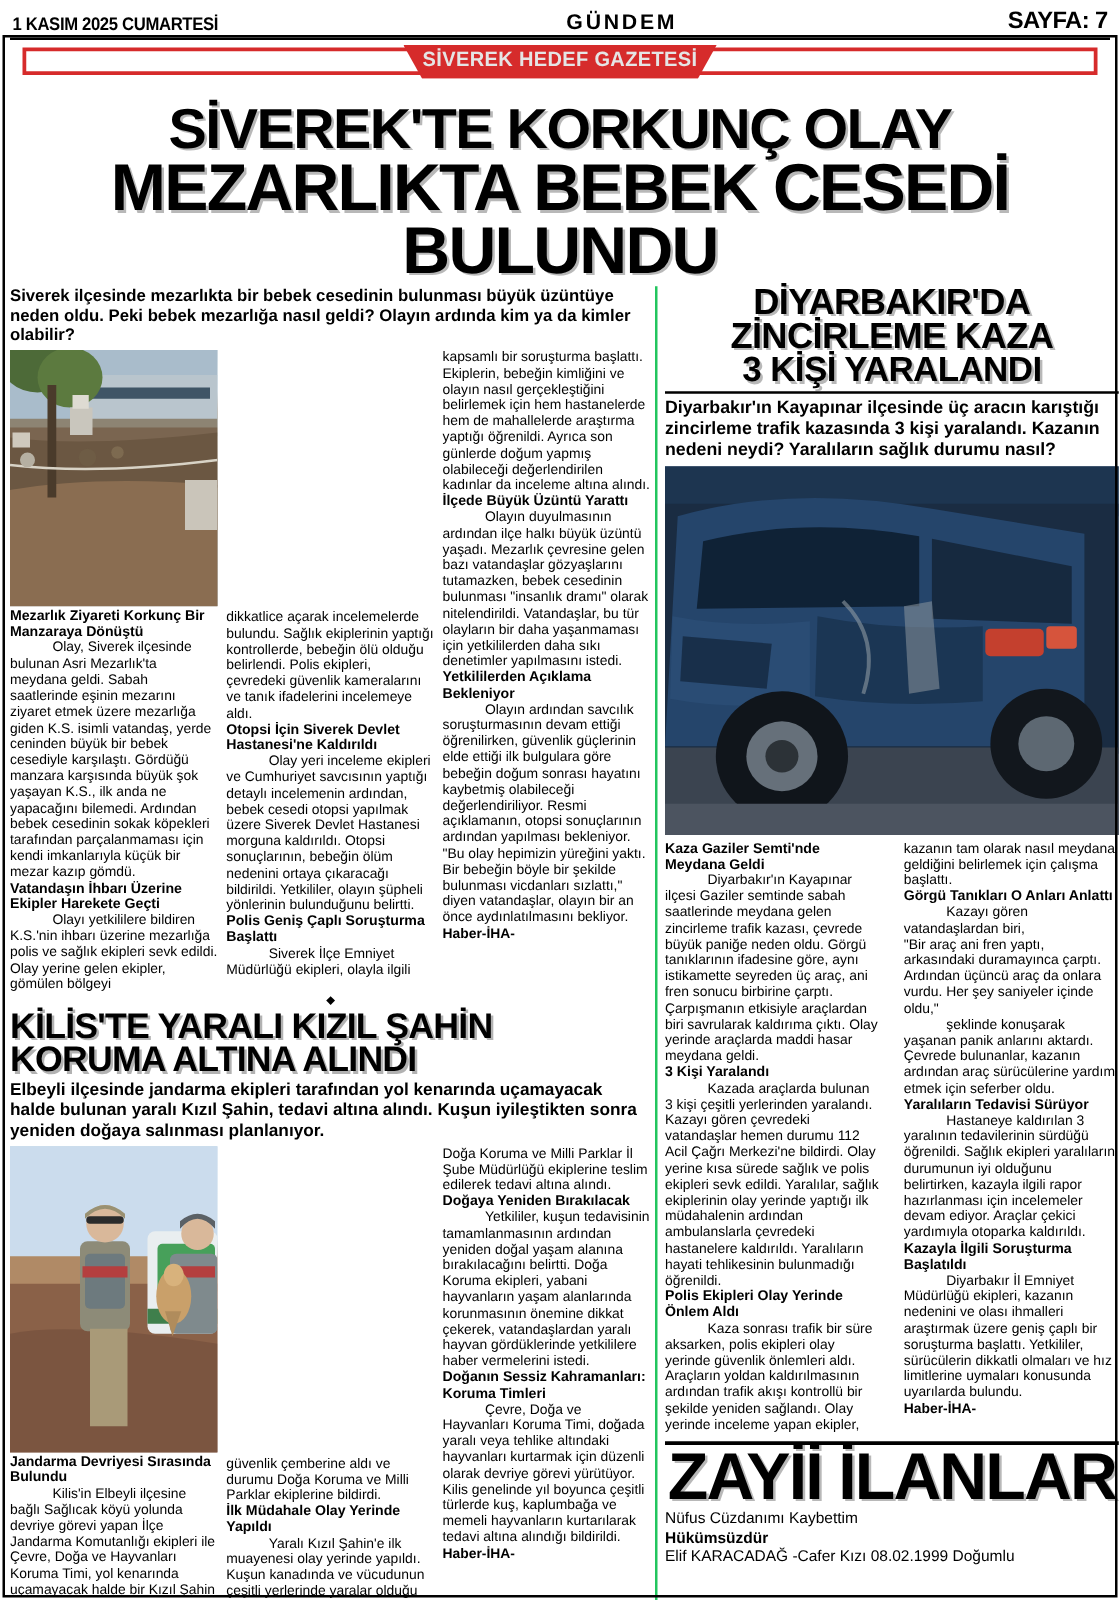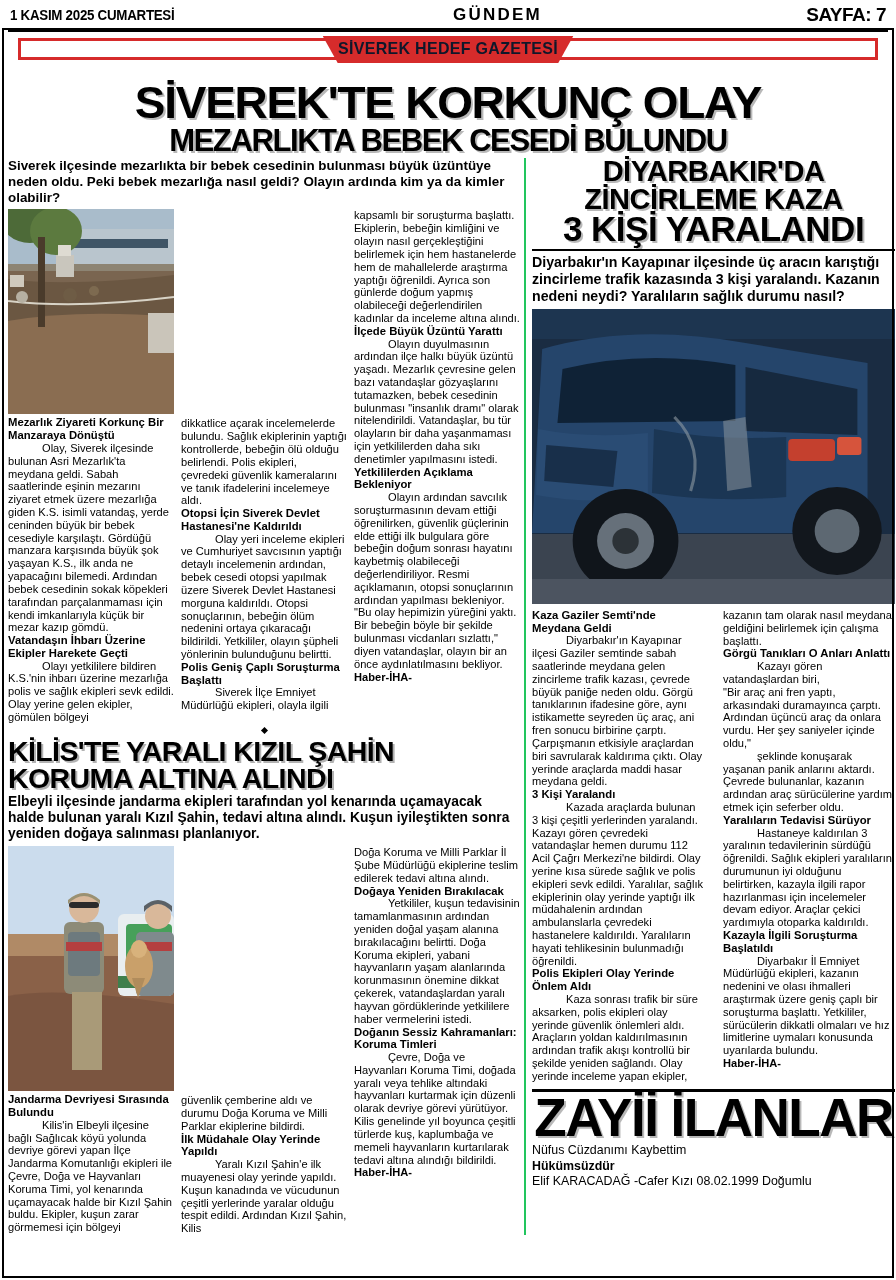--- a/index.html
+++ b/index.html
@@ -1,37 +1,37 @@
 <!DOCTYPE html>
 <html><head>
 <meta charset="utf-8">
 <style>
   html,body{margin:0;padding:0;background:#fff;}
   body{width:896px;height:1280px;font-family:"Liberation Sans",sans-serif;color:#000;overflow:hidden;}
   .page{position:relative;width:896px;height:1280px;box-sizing:border-box;padding:0 8px;}
 
   
-  .masthead{display:flex;align-items:center;justify-content:space-between;height:26px;padding:2px 2px 0 2px;}
+  .masthead{display:flex;align-items:flex-end;justify-content:space-between;height:26px;padding:2px 2px 0 2px;}
   .date{font-weight:bold;font-size:14.5px;letter-spacing:-.3px;font-family:"Liberation Sans",sans-serif;transform:scaleX(.92);transform-origin:left bottom;}
   .section{font-weight:bold;font-size:17px;letter-spacing:2.2px;}
   .pageno{font-weight:bold;font-size:19px;letter-spacing:-.5px;}
 
   .rule-top{border-top:2px solid #000;margin-top:2px;}
 
   
   .banner-wrap{position:relative;height:30px;margin-top:4px;}
   .banner-bar{position:absolute;left:10px;right:10px;top:2px;height:22px;border:3px solid #d62b2b;box-sizing:border-box;}
-  .banner-tab{position:absolute;left:50%;top:0;transform:translateX(-50%);background:#d62b2b;color:#0f172a;font-weight:bold;font-size:16.5px;letter-spacing:.3px;padding:3px 12px 5px 12px;white-space:nowrap;
+  .banner-tab{position:absolute;left:50%;top:0;transform:translateX(-50%);background:#d62b2b;color:#e5e5e5;font-weight:bold;font-size:16.5px;letter-spacing:.3px;padding:3px 12px 5px 12px;white-space:nowrap;
      clip-path:polygon(0 0,100% 0,94% 100%,6% 100%);}
   .banner-tab span{display:block;transform:scaleX(.97);}
 
   
   .mainhead{text-align:center;font-weight:bold;line-height:.94;margin-top:16px;}
   .mainhead .l1{font-size:45px;letter-spacing:-1.2px;transform:scaleX(1.02);}
-  .mainhead .l2{font-size:31px;letter-spacing:-1.4px;margin-top:2px;}
+  .mainhead .l2{font-size:53px;letter-spacing:-1.4px;margin-top:2px;}
   .mainhead div{text-shadow:2px 2px 0 rgba(0,0,0,.28);}
 
   .hr-black{border-top:2px solid #000;}
 
   
   .top-area{display:flex;margin-top:3px;}
   .left-block{width:513px;}
   .right-block{width:363px;margin-left:4px;border-left:2px solid #22c55e;padding-left:6px;}
 
   .lede{font-weight:bold;font-size:13.4px;line-height:1.17;text-align:left;}
@@ -218,21 +218,21 @@
             <p class="sig">Haber-İHA-</p>
           </div>
         </div>
       </div>
     </div>
 
     <div class="right-block">
       <div class="mainhead" style="margin-top:0">
         <div style="font-size:29px;letter-spacing:-.5px">DİYARBAKIR'DA</div>
         <div style="font-size:29px;letter-spacing:-.5px">ZİNCİRLEME KAZA</div>
-        <div style="font-size:35px;letter-spacing:-.5px">3 KİŞİ YARALANDI</div>
+        <div style="font-size:28px;letter-spacing:-.5px">3 KİŞİ YARALANDI</div>
       </div>
       <div class="hr-black" style="margin-top:3px"></div>
       <div class="lede-r" style="margin-top:3px">Diyarbakır'ın Kayapınar ilçesinde üç aracın karıştığı zincirleme trafik kazasında 3 kişi yaralandı. Kazanın nedeni neydi? Yaralıların sağlık durumu nasıl?</div>
 
       <div class="photo ph-car" style="margin-top:4px">
         <svg width="100%" height="100%" viewBox="0 0 357 295" preserveAspectRatio="none">
           <rect x="0" y="0" width="357" height="40" fill="#1d3550"></rect>
           <rect x="0" y="30" width="357" height="200" fill="#1a2c42"></rect>
           <rect x="0" y="225" width="357" height="70" fill="#3b4450"></rect>
           <path d="M10 40 q90 -26 200 -6 l120 20 l0 170 l-330 0 z" fill="#25456b"></path>

